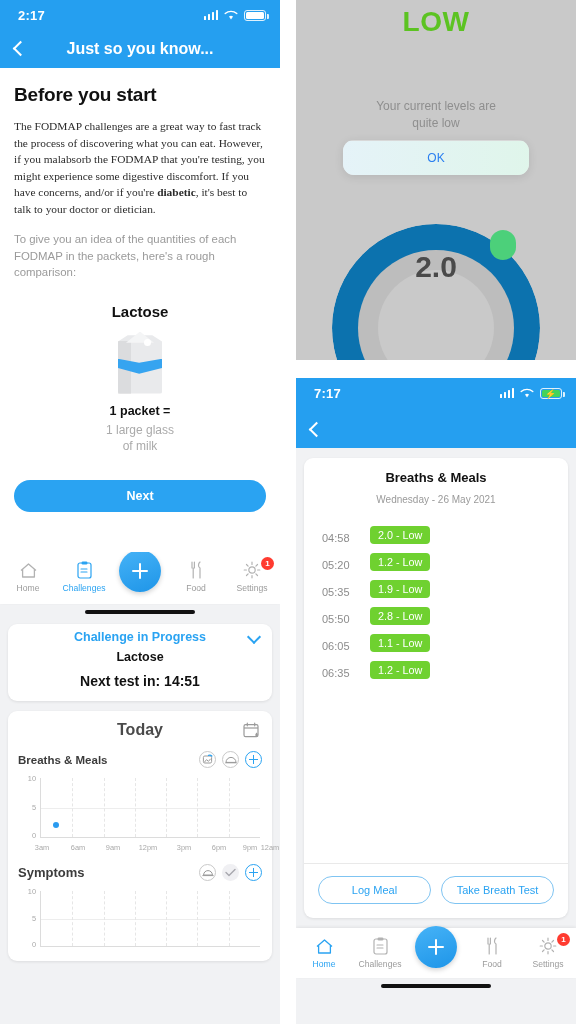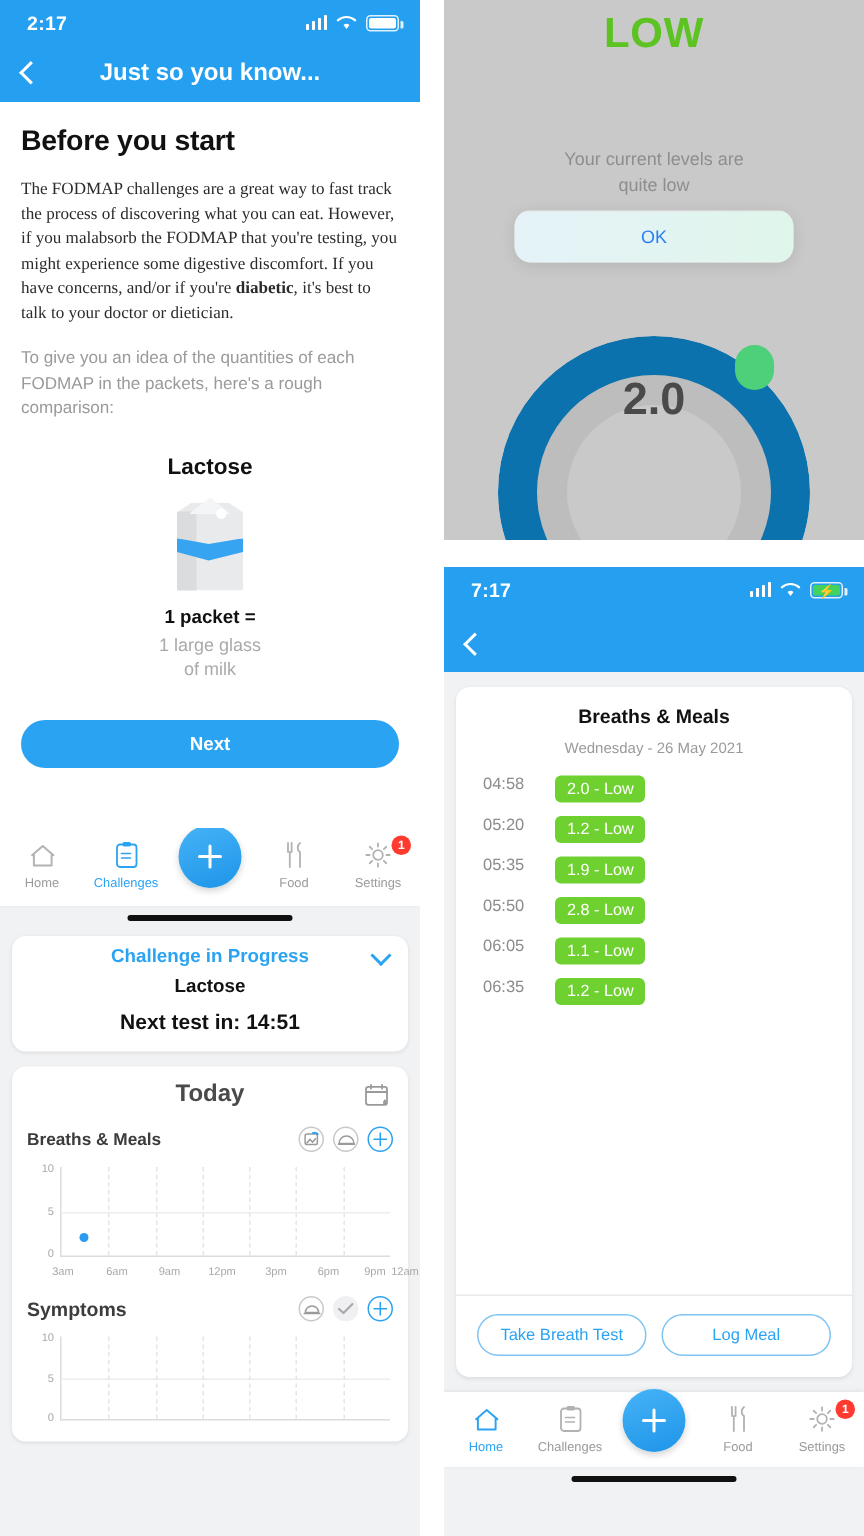--- a/index.html
+++ b/index.html
@@ -214,21 +214,21 @@
   #p4 { left:296px; top:378px; width:280px; height:646px; background:#f1f2f4; }
   .p4-nav{ height:40px; background:#259FF0; position:relative; }
   .log-card{
     background:#fff; border-radius:9px; margin:10px 8px 0;
     box-shadow:0 1px 3px rgba(0,0,0,.09);
     height:460px; display:flex; flex-direction:column; padding:12px 0 0;
   }
   .log-title{ text-align:center; font-size:13px; font-weight:700; color:#111; }
   .log-date{ text-align:center; margin-top:9px; font-size:10px; color:#9a9a9a; }
   .log-list{ margin-top:12px; padding:0 18px; flex:1; }
-  .log-row{ display:flex; align-items:flex-start; height:27px; }
+  .log-row{ display:flex; align-items:flex-end; height:27px; }
   .log-time{ width:42px; font-size:11px; color:#8c8c8c; }
   .log-badge{
     background:#6FD130; color:#fff; font-size:10.8px;
     padding:3px 8px; border-radius:4px; margin-left:6px;
   }
   .log-actions{
     border-top:1px solid #e9e9e9; padding:12px 14px 14px;
     display:flex; gap:10px;
   }
   .obtn{
@@ -499,22 +499,22 @@
         <div class="log-row">
           <span class="log-time">06:05</span>
           <span class="log-badge">1.1 - Low</span>
         </div>
         <div class="log-row">
           <span class="log-time">06:35</span>
           <span class="log-badge">1.2 - Low</span>
         </div>
       </div>
       <div class="log-actions">
+        <div class="obtn">Log Meal</div>
         <div class="obtn">Take Breath Test</div>
-        <div class="obtn">Log Meal</div>
       </div>
     </div>
 
     <div class="tabbar" style="height:50px;margin-top:10px">
       <div class="tab">
         <div class="ic">
           <svg width="19" height="17" viewBox="0 0 19 17">
               <path d="M2 8.5 L9.5 2 L17 8.5 M3.6 7.6 V15 H15.4 V7.6" stroke="#2AA3F2" stroke-width="1.3" fill="none" stroke-linejoin="round"></path>
             </svg>
         </div>

